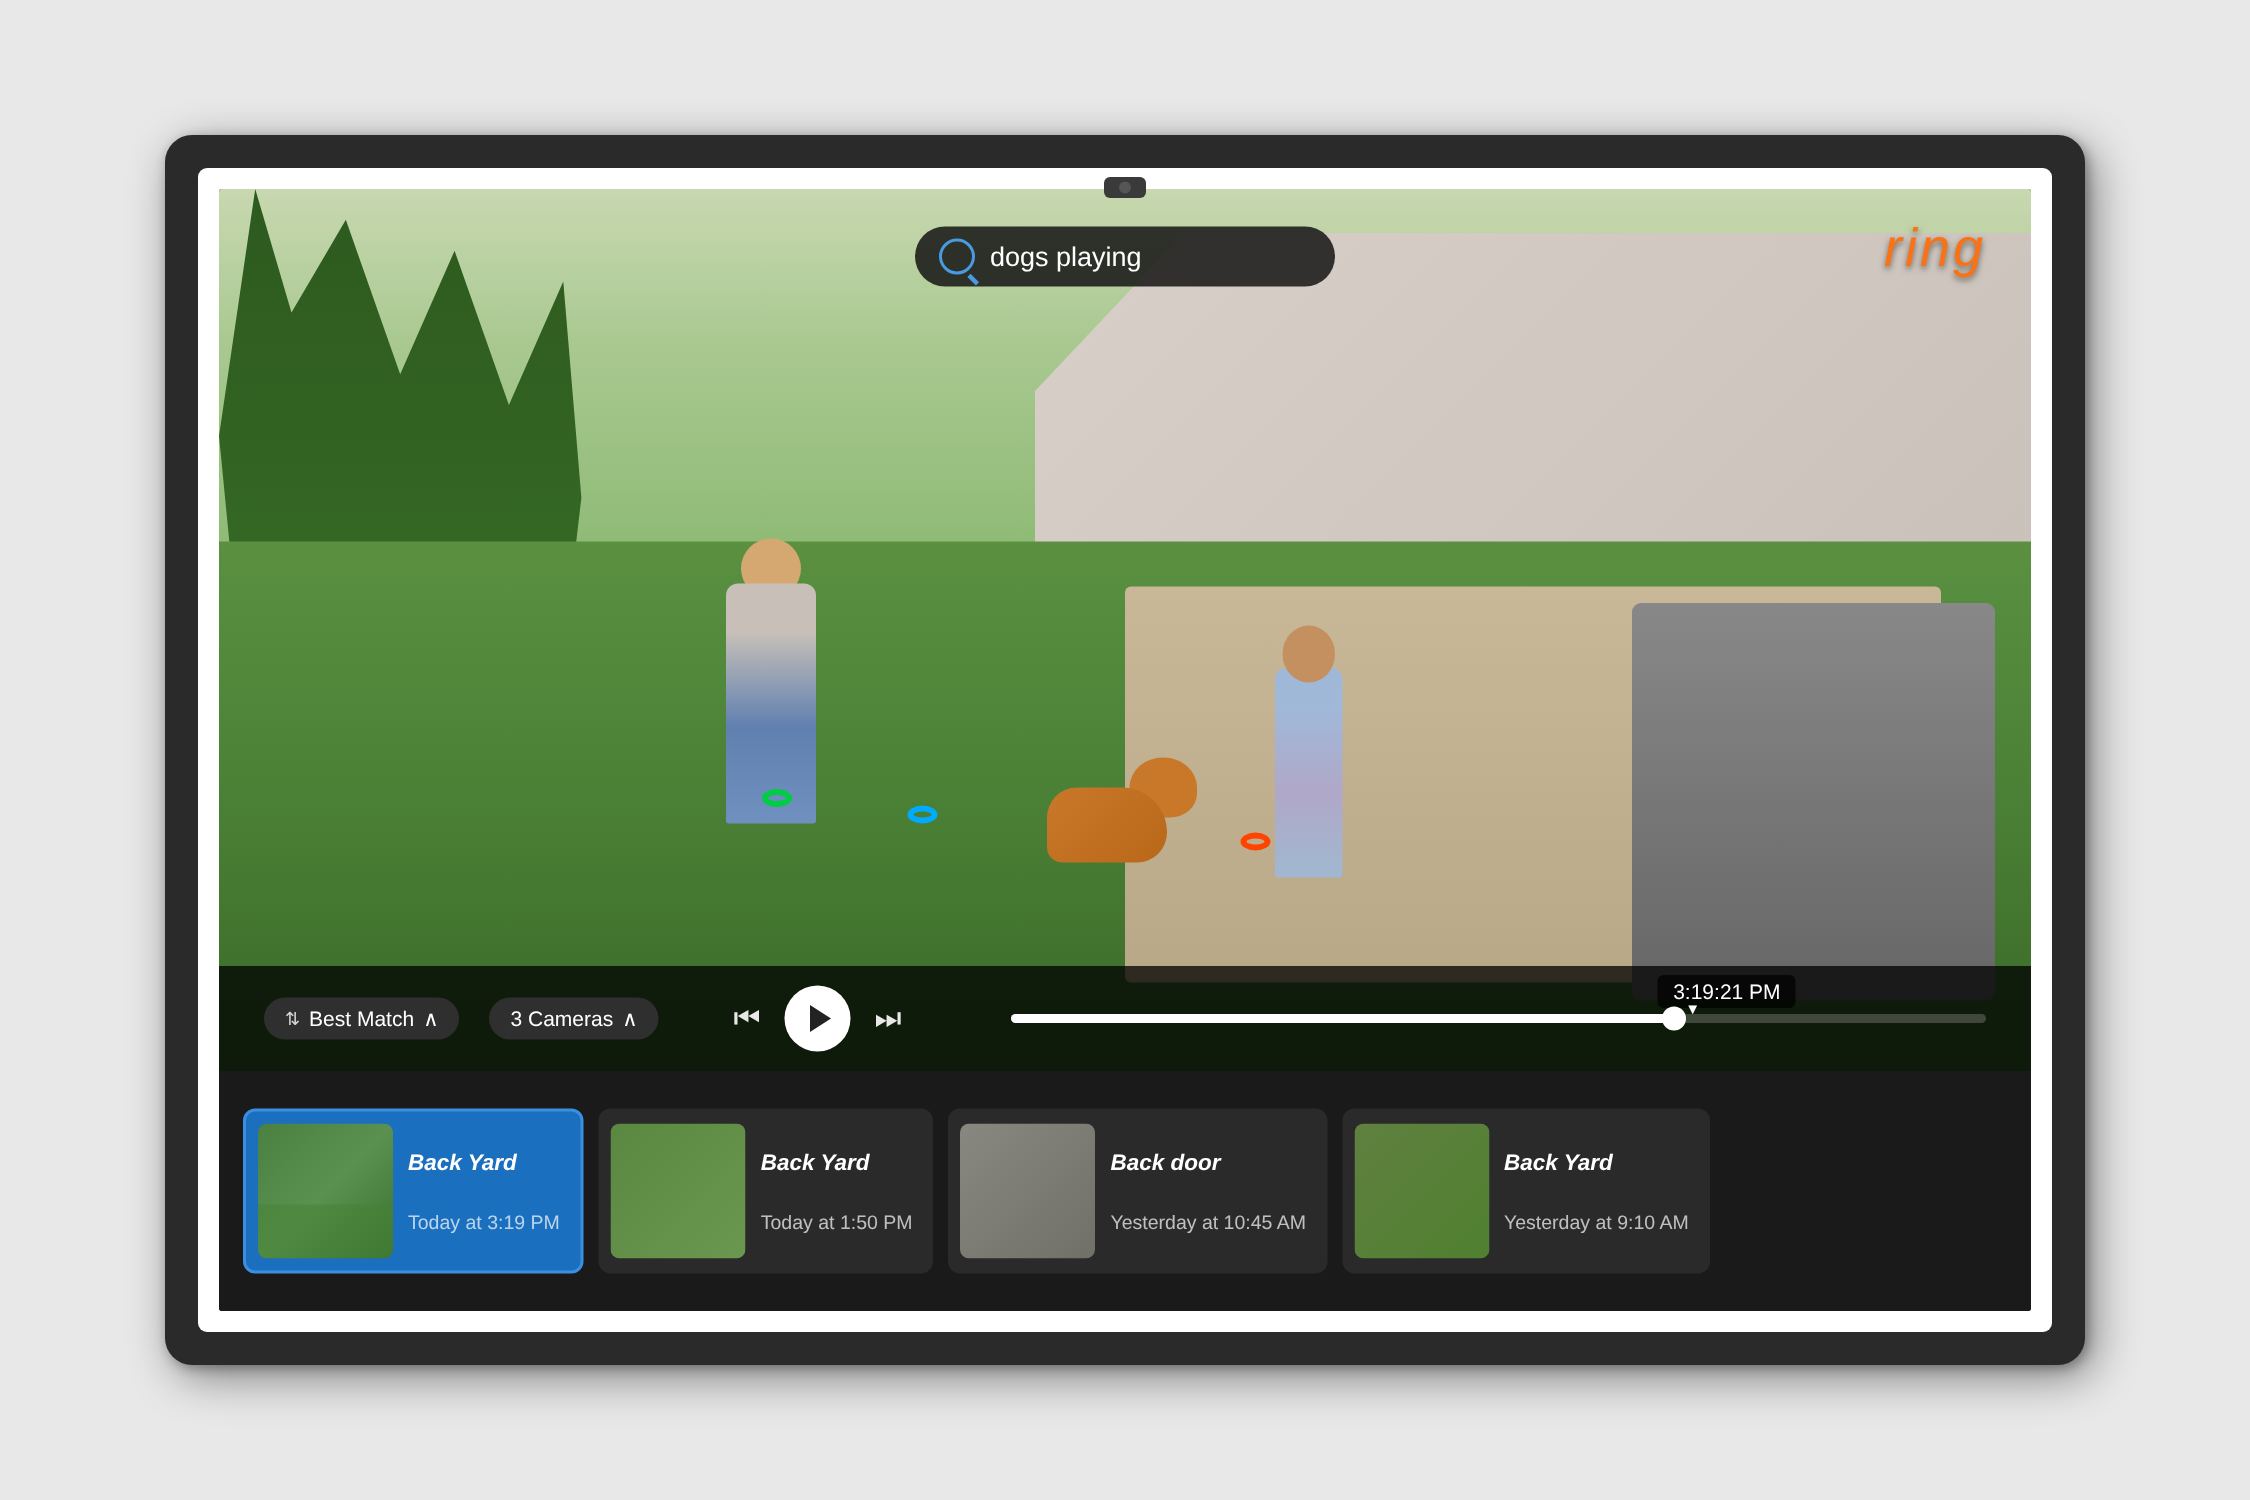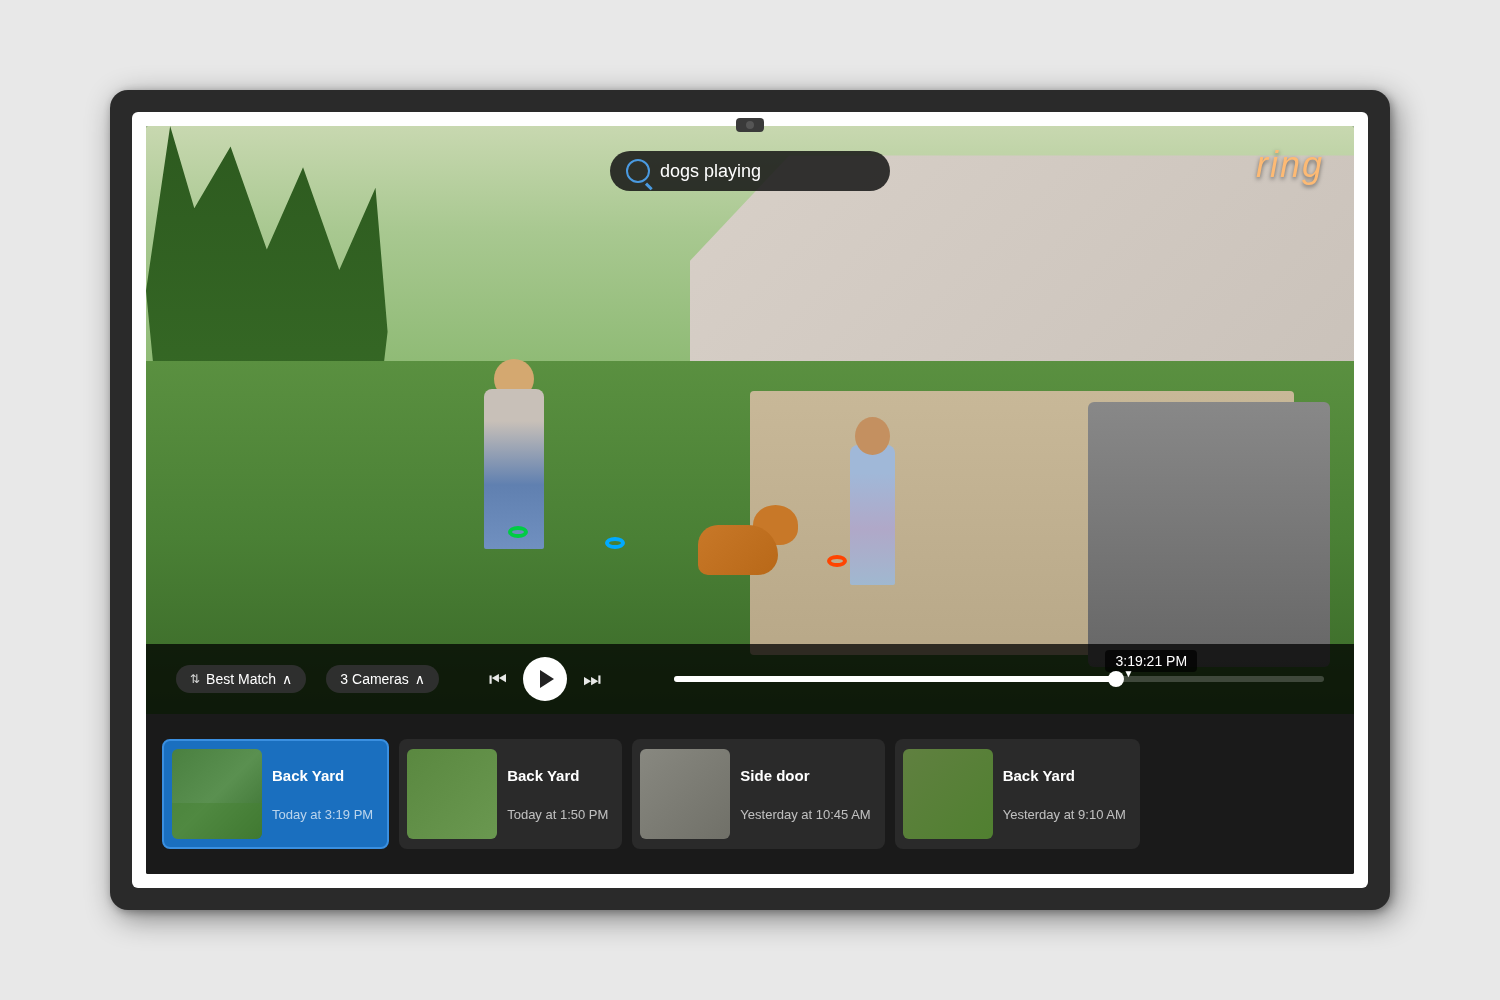--- a/index.html
+++ b/index.html
@@ -208,21 +208,21 @@
       height: 40px;
       background: #c87828;
       border-radius: 50% 50% 40% 40%;
     }
 
     
     .ring-logo {
       position: absolute;
       top: 18px;
       right: 30px;
-      color: #fdba74;
+      color: #f97316;
       font-size: 36px;
       font-weight: 300;
       letter-spacing: 2px;
       font-style: italic;
       text-shadow: 0 2px 4px rgba(0,0,0,0.5);
     }
 
     
     .search-bar {
       position: absolute;
@@ -468,20 +468,21 @@
     }
 
     .clip-info {
       flex: 1;
     }
     .clip-name {
       color: white;
       font-size: 15px;
       font-weight: 600;
       margin-bottom: 23px;
+      font-style: italic;
     }
     .clip-time {
       color: rgba(255,255,255,0.7);
       font-size: 13px;
     }
 
     
     .toy-ring {
       position: absolute;
       width: 20px;
@@ -589,21 +590,21 @@
             <div class="clip-name">Back Yard</div>
             <div class="clip-time">Today at 1:50 PM</div>
           </div>
         </div>
 
         <div class="clip-item">
           <div class="clip-thumbnail">
             <div class="thumb-sidedoor"></div>
           </div>
           <div class="clip-info">
-            <div class="clip-name">Side door</div>
+            <div class="clip-name">Back door</div>
             <div class="clip-time">Yesterday at 10:45 AM</div>
           </div>
         </div>
 
         <div class="clip-item">
           <div class="clip-thumbnail">
             <div class="thumb-backyard3"></div>
           </div>
           <div class="clip-info">
             <div class="clip-name">Back Yard</div>

